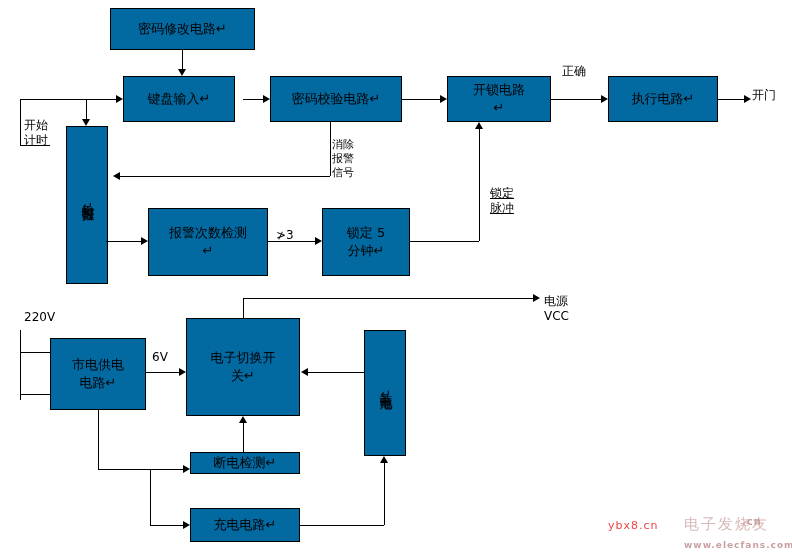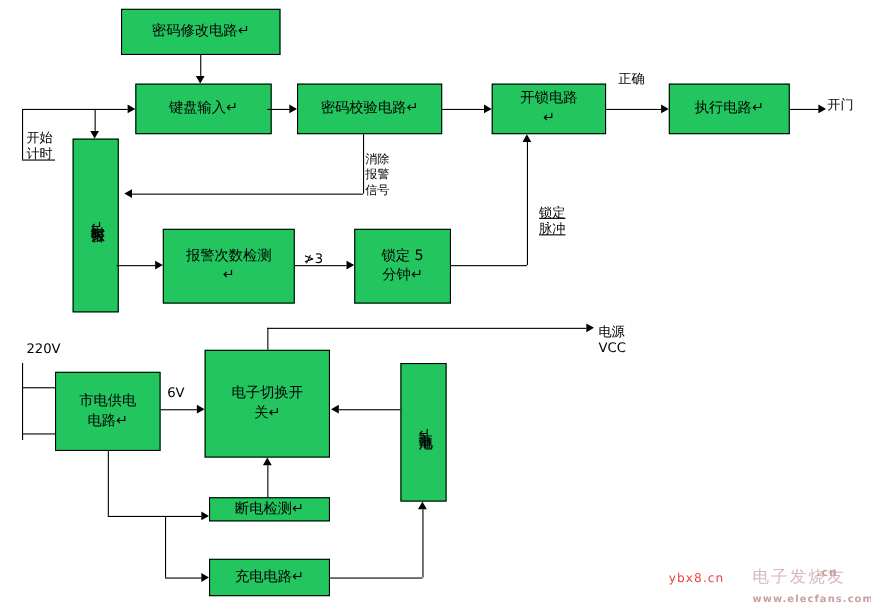--- a/index.html
+++ b/index.html
@@ -22,21 +22,21 @@
     border: 1px solid #000000;
     box-sizing: border-box;
     display: flex;
     align-items: center;
     justify-content: center;
     text-align: center;
     font-size: 13px;
     line-height: 1.35;
     color: #000000;
     padding: 2px 20px;
-    background: #22c55e;
+    background: #0369a1;
     white-space: pre-wrap;
   }
   .box.vert {
     writing-mode: vertical-rl;
     text-orientation: upright;
     letter-spacing: 1px;
     line-height: 1.3;
   }
   .lbl {
     position: absolute;
@@ -95,21 +95,21 @@
     font-weight: bold;
   }
 </style>
 </head>
 <body>
 
 <div id="canvas">
 
   <div class="box" style="left:110px; top:8px; width:145px; height:42px;">密码修改电路↵</div>
 
-  <div class="box" style="left:123px; top:76px; width:124px; height:46px;">键盘输入↵</div>
+  <div class="box" style="left:123px; top:76px; width:112px; height:46px;">键盘输入↵</div>
 
   <div class="box" style="left:270px; top:76px; width:132px; height:46px;">密码校验电路↵</div>
 
   <div class="box" style="left:447px; top:76px; width:104px; height:46px;">开锁电路↵</div>
 
   <div class="box" style="left:608px; top:76px; width:110px; height:46px;">执行电路↵</div>
 
   <div class="box vert" style="left:66px; top:126px; width:40px; height:158px;">实时报警↵</div>
 
   <div class="box" style="left:148px; top:208px; width:120px; height:68px;">报警次数检测↵</div>

